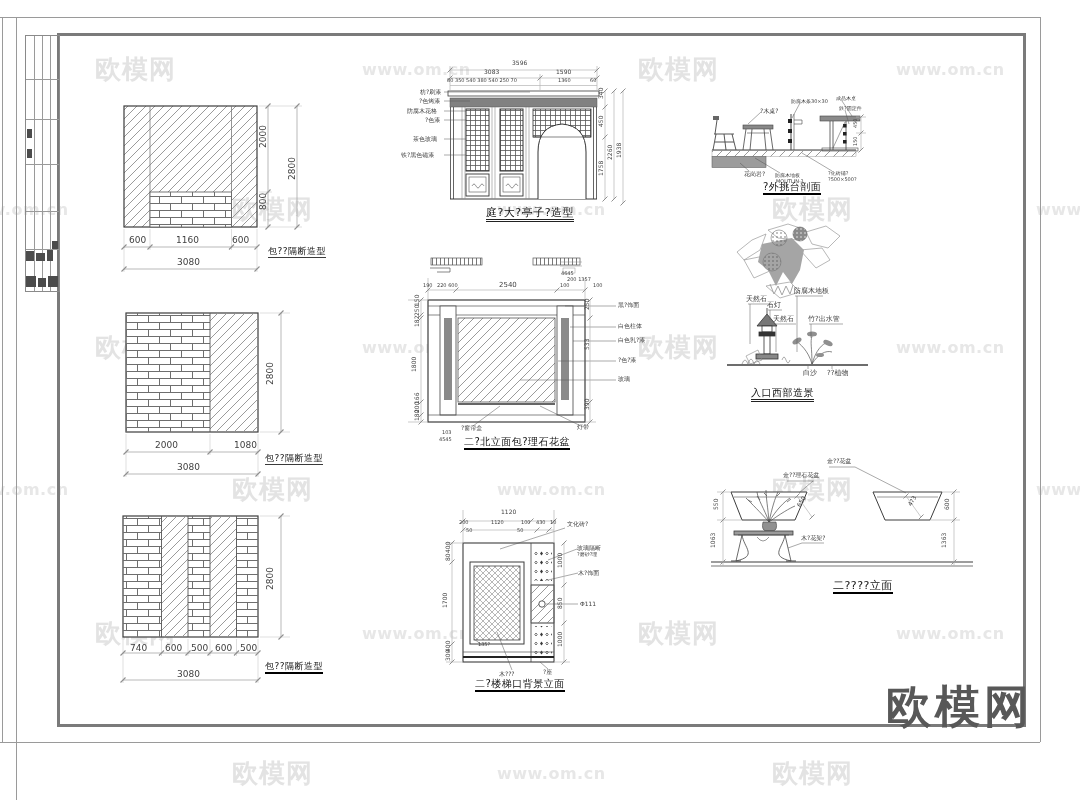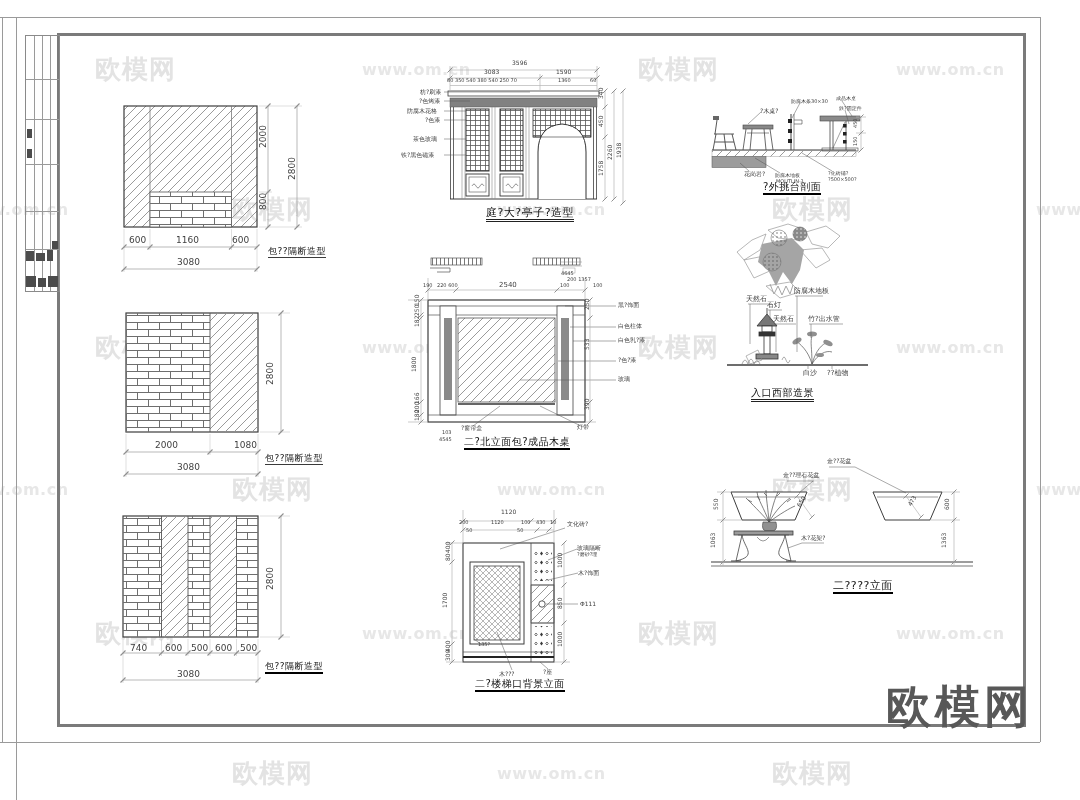--- a/index.html
+++ b/index.html
@@ -509,21 +509,21 @@
       <span class="anno" style="left: 584px; top: 410px; font-size: 6px; transform: rotate(-90deg);">390</span>
       <span class="anno" style="left: 618px; top: 302px; font-size: 6px;">黑?饰面</span>
       <span class="anno" style="left: 618px; top: 323px; font-size: 6px;">白色柱体</span>
       <span class="anno" style="left: 618px; top: 337px; font-size: 6px;">白色乳?漆</span>
       <span class="anno" style="left: 618px; top: 357px; font-size: 6px;">?色?漆</span>
       <span class="anno" style="left: 618px; top: 376px; font-size: 6px;">玻璃</span>
       <span class="anno" style="left: 442px; top: 430px; font-size: 5px;">103</span>
       <span class="anno" style="left: 439px; top: 437px; font-size: 5px;">4545</span>
       <span class="anno" style="left: 461px; top: 425px; font-size: 6px;">?窗帘盒</span>
       <span class="anno" style="left: 577px; top: 424px; font-size: 6px;">灯带</span>
-      <span class="anno u2 cap" style="left: 464px; top: 437px; font-size: 10px;">二?北立面包?成品木桌</span>
+      <span class="anno u2 cap" style="left: 464px; top: 437px; font-size: 10px;">二?北立面包?理石花盆</span>
       <span class="anno" style="left: 501px; top: 509px; font-size: 6px;">1120</span>
       <span class="anno" style="left: 459px; top: 520px; font-size: 5px;">200</span>
       <span class="anno" style="left: 491px; top: 520px; font-size: 5px;">1120</span>
       <span class="anno" style="left: 521px; top: 520px; font-size: 5px;">100</span>
       <span class="anno" style="left: 536px; top: 520px; font-size: 5px;">430</span>
       <span class="anno" style="left: 550px; top: 520px; font-size: 5px;">10</span>
       <span class="anno" style="left: 466px; top: 528px; font-size: 5px;">50</span>
       <span class="anno" style="left: 517px; top: 528px; font-size: 5px;">50</span>
       <span class="anno" style="left: 445px; top: 553px; font-size: 6px; transform: rotate(-90deg);">400</span>
       <span class="anno" style="left: 445px; top: 561px; font-size: 6px; transform: rotate(-90deg);">80</span>

